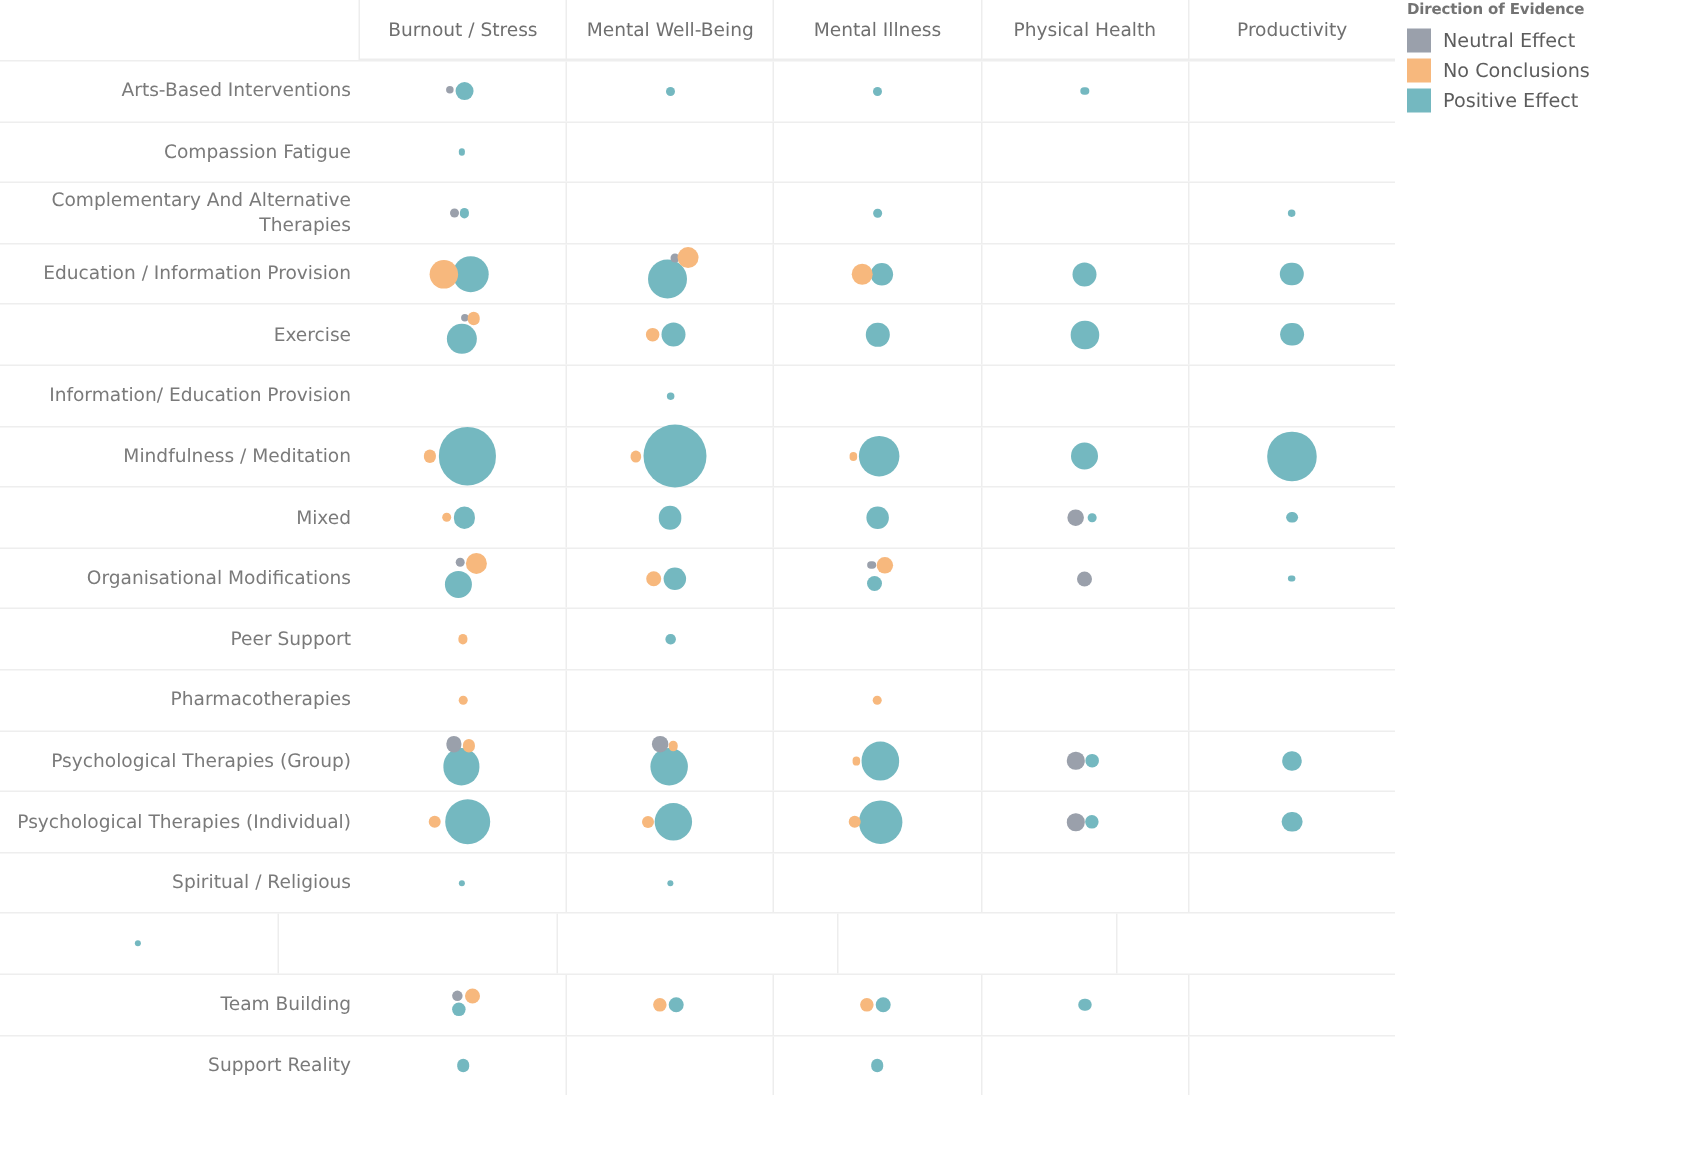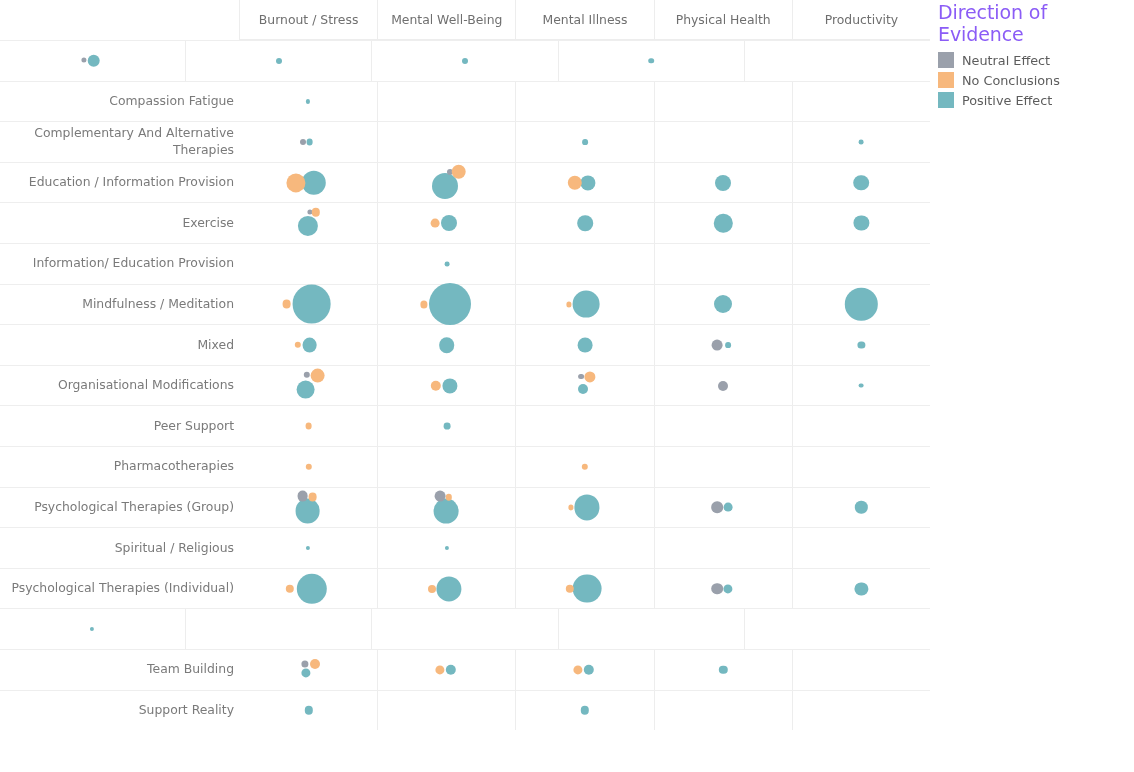--- a/index.html
+++ b/index.html
@@ -85,23 +85,23 @@
   }
 
   
   #legend {
     position: absolute;
     left: 936px;
     top: 0px;
     width: 198px;
   }
   #legend-title {
-    font-size: 19px;
-    font-weight: normal;
-    color: #8b5cf6;
+    font-size: 10px;
+    font-weight: bold;
+    color: #737373;
     letter-spacing: -0.1px;
     margin: 1px 0 3px 2px;
   }
   .legend-item {
     display: flex;
     align-items: flex-end;
     height: 20px;
     margin-left: 2px;
   }
   .legend-swatch {
@@ -123,20 +123,21 @@
   <div id="matrix">
     <div class="hdr-row">
       <div class="rowlabel"></div>
     <div class="hdr-cell">Burnout / Stress</div>
         <div class="hdr-cell">Mental Well-Being</div>
         <div class="hdr-cell">Mental Illness</div>
         <div class="hdr-cell">Physical Health</div>
         <div class="hdr-cell">Productivity</div>
       </div>
   <div class="body-row">
+        <div class="rowlabel">Arts-Based Interventions</div>
         <div class="cell">
           <div class="bubble" style="width: 5.2px; height: 5.2px; left: calc(50% - 9px); top: calc(50% - 1px); background: rgb(154, 160, 171); z-index: 2;"></div>
           <div class="bubble" style="width: 12.6px; height: 12.6px; left: calc(50% + 1px); top: calc(50% + 0px); background: rgb(116, 184, 192); z-index: 1;"></div>
         </div>
         <div class="cell">
           <div class="bubble" style="width: 6px; height: 6px; left: calc(50% + 0px); top: calc(50% + 0px); background: rgb(116, 184, 192); z-index: 1;"></div>
         </div>
         <div class="cell">
           <div class="bubble" style="width: 6px; height: 6px; left: calc(50% + 0px); top: calc(50% + 0px); background: rgb(116, 184, 192); z-index: 1;"></div>
         </div>
@@ -329,52 +330,52 @@
         </div>
         <div class="cell">
           <div class="bubble" style="width: 11.6px; height: 11.6px; left: calc(50% - 6px); top: calc(50% + 0px); background: rgb(154, 160, 171); z-index: 2;"></div>
           <div class="bubble" style="width: 8.8px; height: 8.8px; left: calc(50% + 5px); top: calc(50% + 0px); background: rgb(116, 184, 192); z-index: 1;"></div>
         </div>
         <div class="cell">
           <div class="bubble" style="width: 12.4px; height: 12.4px; left: calc(50% + 0px); top: calc(50% + 0px); background: rgb(116, 184, 192); z-index: 1;"></div>
         </div>
       </div>
       <div class="body-row">
-        <div class="rowlabel">Spiritual / Religious</div>
-        <div class="cell">
-          <div class="bubble" style="width: 4.2px; height: 4.2px; left: calc(50% - 1px); top: calc(50% + 0px); background: rgb(116, 184, 192); z-index: 1;"></div>
-        </div>
-        <div class="cell">
-          <div class="bubble" style="width: 4.2px; height: 4.2px; left: calc(50% + 0px); top: calc(50% + 0px); background: rgb(116, 184, 192); z-index: 1;"></div>
-        </div>
-        <div class="cell"></div>
-        <div class="cell"></div>
-        <div class="cell"></div>
-      </div>
-      <div class="body-row">
         <div class="rowlabel">Psychological Therapies (Individual)</div>
         <div class="cell">
           <div class="bubble" style="width: 8.4px; height: 8.4px; left: calc(50% - 19px); top: calc(50% + 0px); background: rgb(247, 184, 125); z-index: 3;"></div>
           <div class="bubble" style="width: 30.4px; height: 30.4px; left: calc(50% + 3px); top: calc(50% + 0px); background: rgb(116, 184, 192); z-index: 1;"></div>
         </div>
         <div class="cell">
           <div class="bubble" style="width: 8px; height: 8px; left: calc(50% - 15px); top: calc(50% + 0px); background: rgb(247, 184, 125); z-index: 3;"></div>
           <div class="bubble" style="width: 25.2px; height: 25.2px; left: calc(50% + 2px); top: calc(50% + 0px); background: rgb(116, 184, 192); z-index: 1;"></div>
         </div>
         <div class="cell">
           <div class="bubble" style="width: 8.4px; height: 8.4px; left: calc(50% - 15px); top: calc(50% + 0px); background: rgb(247, 184, 125); z-index: 3;"></div>
           <div class="bubble" style="width: 28.8px; height: 28.8px; left: calc(50% + 2px); top: calc(50% + 0px); background: rgb(116, 184, 192); z-index: 1;"></div>
         </div>
         <div class="cell">
           <div class="bubble" style="width: 11.6px; height: 11.6px; left: calc(50% - 6px); top: calc(50% + 0px); background: rgb(154, 160, 171); z-index: 2;"></div>
           <div class="bubble" style="width: 9.2px; height: 9.2px; left: calc(50% + 5px); top: calc(50% + 0px); background: rgb(116, 184, 192); z-index: 1;"></div>
         </div>
         <div class="cell">
           <div class="bubble" style="width: 13.2px; height: 13.2px; left: calc(50% + 0px); top: calc(50% + 0px); background: rgb(116, 184, 192); z-index: 1;"></div>
         </div>
+      </div>
+      <div class="body-row">
+        <div class="rowlabel">Spiritual / Religious</div>
+        <div class="cell">
+          <div class="bubble" style="width: 4.2px; height: 4.2px; left: calc(50% - 1px); top: calc(50% + 0px); background: rgb(116, 184, 192); z-index: 1;"></div>
+        </div>
+        <div class="cell">
+          <div class="bubble" style="width: 4.2px; height: 4.2px; left: calc(50% + 0px); top: calc(50% + 0px); background: rgb(116, 184, 192); z-index: 1;"></div>
+        </div>
+        <div class="cell"></div>
+        <div class="cell"></div>
+        <div class="cell"></div>
       </div>
       <div class="body-row">
         <div class="cell">
           <div class="bubble" style="width: 4.2px; height: 4.2px; left: calc(50% - 1px); top: calc(50% + 0px); background: rgb(116, 184, 192); z-index: 1;"></div>
         </div>
         <div class="cell"></div>
         <div class="cell"></div>
         <div class="cell"></div>
         <div class="cell"></div>
       </div>

